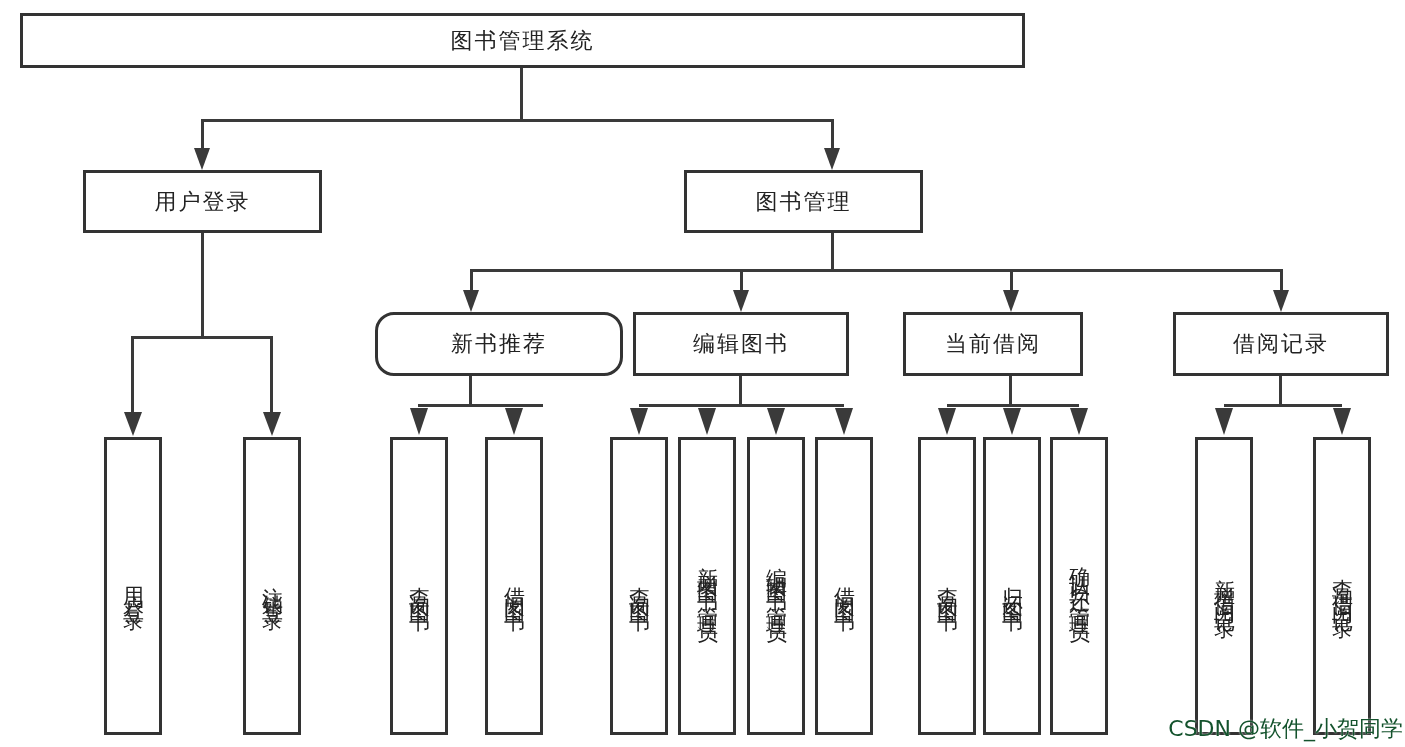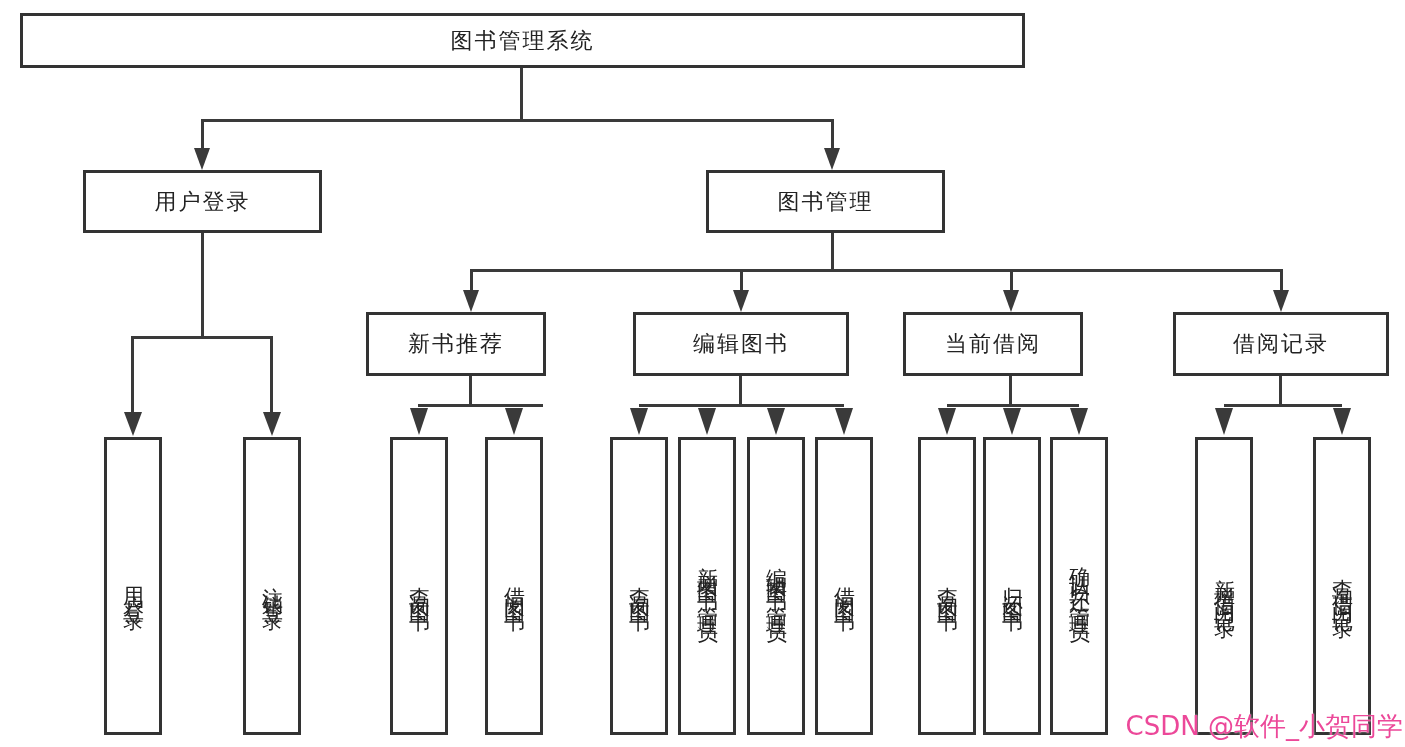--- a/index.html
+++ b/index.html
@@ -56,22 +56,22 @@
   }
   .arrow-sm {
     border-left-width: 8px;
     border-right-width: 8px;
     border-top-width: 22px;
   }
   .watermark {
     position: absolute;
     right: 2px;
     bottom: 3px;
-    font-size: 26px;
-    color: #ec4899;
+    font-size: 22px;
+    color: #14532d;
     text-shadow: 0 0 2px #ffffff;
     white-space: nowrap;
     z-index: 10;
   }
 </style>
 </head>
 <body>
 
 <div id="stage">
 
@@ -82,21 +82,21 @@
   <div class="vline" style="left:520px; top:68px; height:53px;"></div>
   <div class="hline" style="left:201px; top:119px; width:632px;"></div>
   <div class="vline" style="left:201px; top:119px; height:31px;"></div>
   <div class="arrow-down arrow-sm" style="left:194px; top:148px;"></div>
   <div class="vline" style="left:831px; top:119px; height:31px;"></div>
   <div class="arrow-down arrow-sm" style="left:824px; top:148px;"></div>
 
   <div class="box box-h" style="left:83px; top:170px; width:239px; height:63px;">
     <span>用户登录</span>
   </div>
-  <div class="box box-h" style="left:706px; top:170px; width:239px; height:63px;">
+  <div class="box box-h" style="left:684px; top:170px; width:239px; height:63px;">
     <span>图书管理</span>
   </div>
 
   <div class="vline" style="left:201px; top:233px; height:106px;"></div>
   <div class="hline" style="left:131px; top:336px; width:142px;"></div>
   <div class="vline" style="left:131px; top:336px; height:76px;"></div>
   <div class="arrow-down" style="left:124px; top:412px;"></div>
   <div class="vline" style="left:270px; top:336px; height:76px;"></div>
   <div class="arrow-down" style="left:263px; top:412px;"></div>
 
@@ -104,21 +104,21 @@
   <div class="hline" style="left:470px; top:269px; width:812px;"></div>
   <div class="vline" style="left:470px; top:269px; height:23px;"></div>
   <div class="arrow-down arrow-sm" style="left:463px; top:290px;"></div>
   <div class="vline" style="left:740px; top:269px; height:23px;"></div>
   <div class="arrow-down arrow-sm" style="left:733px; top:290px;"></div>
   <div class="vline" style="left:1010px; top:269px; height:23px;"></div>
   <div class="arrow-down arrow-sm" style="left:1003px; top:290px;"></div>
   <div class="vline" style="left:1280px; top:269px; height:23px;"></div>
   <div class="arrow-down arrow-sm" style="left:1273px; top:290px;"></div>
 
-  <div class="box box-h" style="left:366px; top:312px; width:180px; height:64px;">
+  <div class="box box-h" style="left:375px; top:312px; width:248px; height:64px;border-radius:19px;">
     <span>新书推荐</span>
   </div>
   <div class="box box-h" style="left:633px; top:312px; width:216px; height:64px;">
     <span>编辑图书</span>
   </div>
   <div class="box box-h" style="left:903px; top:312px; width:180px; height:64px;">
     <span>当前借阅</span>
   </div>
   <div class="box box-h" style="left:1173px; top:312px; width:216px; height:64px;">
     <span>借阅记录</span>

